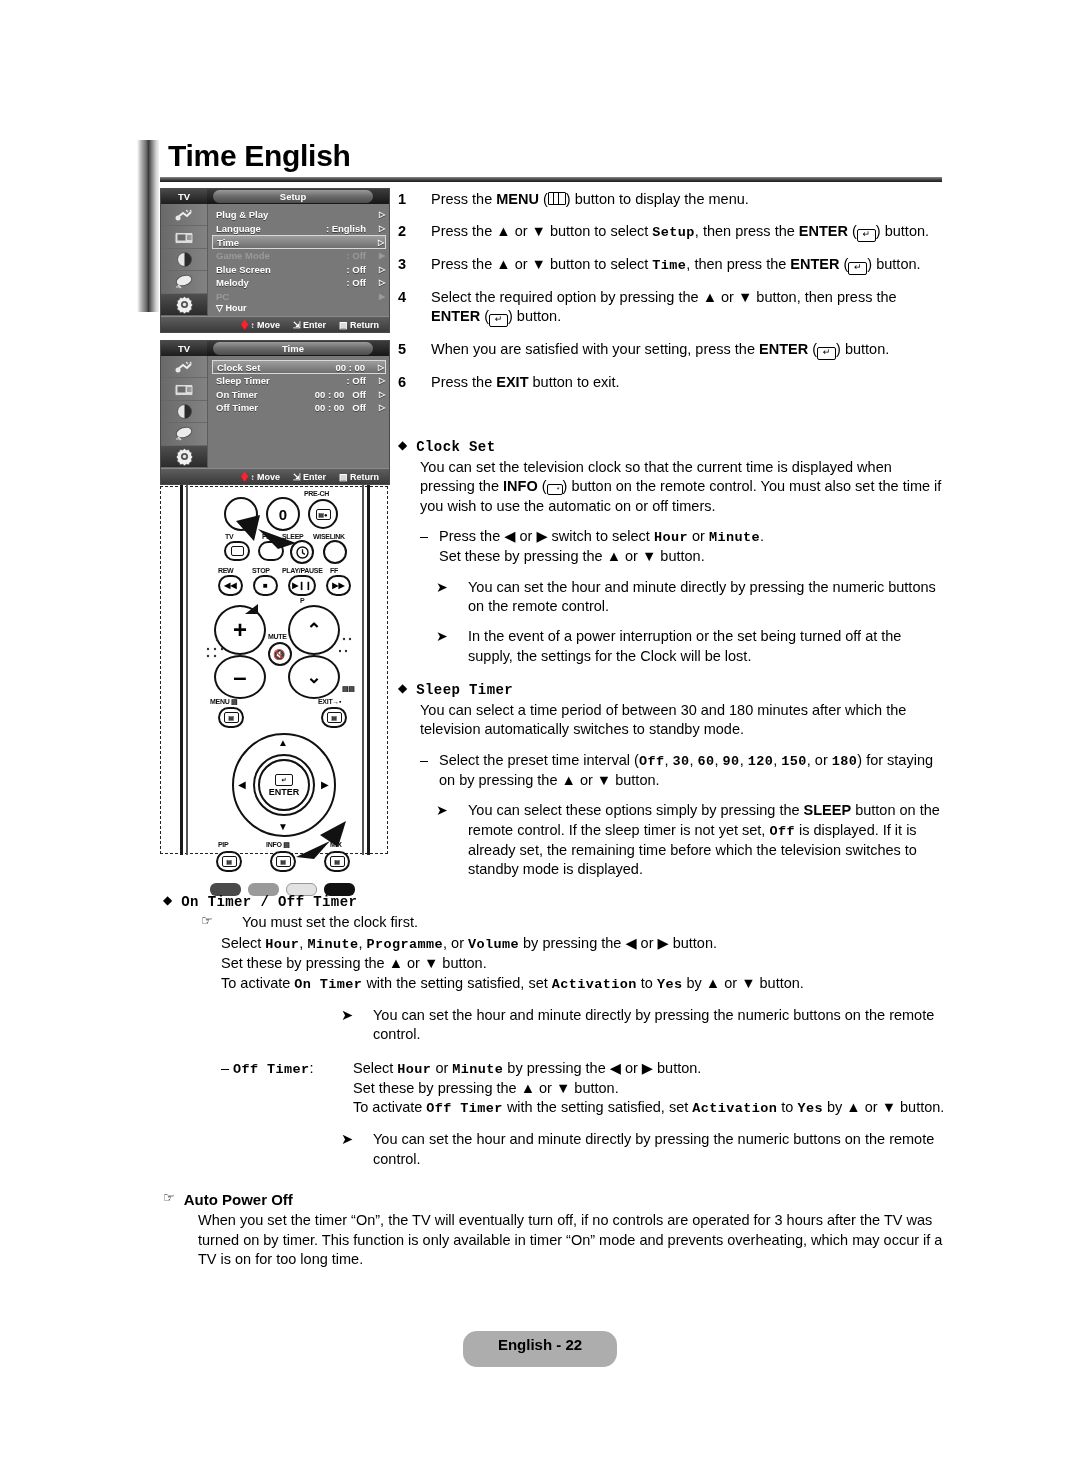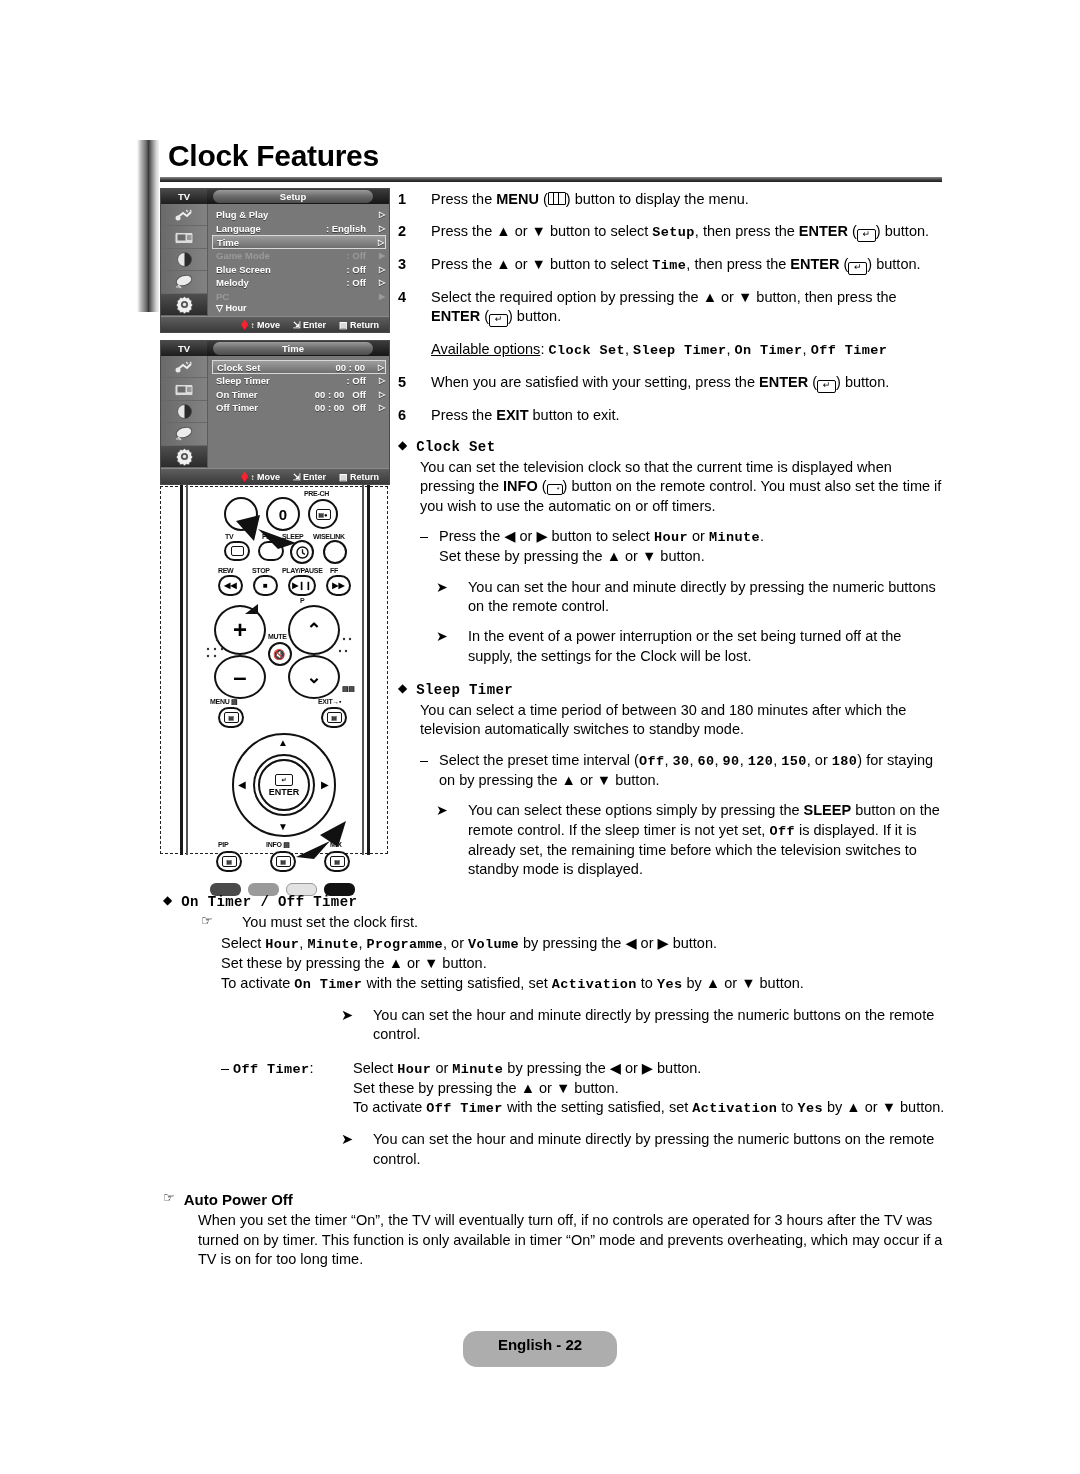--- a/index.html
+++ b/index.html
@@ -299,21 +299,21 @@
     font-weight: bold;
     text-align: center;
     line-height: 28px;
   }
 </style>
 </head>
 <body>
 
 <div class="margin-bar"></div>
 
-<div class="page-title">Clock Features</div>
+<div class="page-title">Time English</div>
 <div class="title-rule"></div>
 
 <div class="osd" style="left:160px; top:188px;">
   <div class="osd-header">
     <div class="osd-tv">TV</div>
     <div class="osd-title-pill">Setup</div>
   </div>
   <div class="osd-body">
     <div class="osd-iconcol">
       <div class="osd-ico">
@@ -609,23 +609,20 @@
     <div class="step-txt">Press the ▲ or ▼ button to select <span class="mono">Setup</span>, then press the <b>ENTER</b> (<span style="display:inline-block;width:17px;height:11px;border:1.4px solid #000;border-radius:2px;vertical-align:-1px;font-size:9px;line-height:9px;text-align:center;">↵</span>) button.</div>
   </div>
   <div class="step">
     <div class="step-num">3</div>
     <div class="step-txt">Press the ▲ or ▼ button to select <span class="mono">Time</span>, then press the <b>ENTER</b> (<span style="display:inline-block;width:17px;height:11px;border:1.4px solid #000;border-radius:2px;vertical-align:-1px;font-size:9px;line-height:9px;text-align:center;">↵</span>) button.</div>
   </div>
   <div class="step">
     <div class="step-num">4</div>
     <div class="step-txt">Select the required option by pressing the ▲ or ▼ button, then press the<br><b>ENTER</b> (<span style="display:inline-block;width:17px;height:11px;border:1.4px solid #000;border-radius:2px;vertical-align:-1px;font-size:9px;line-height:9px;text-align:center;">↵</span>) button.</div>
   </div>
-  <div class="avail">
-    <u>Available options</u><span>: </span><span class="mono">Clock Set</span>, <span class="mono">Sleep Timer</span>, <span class="mono">On Timer</span>, <span class="mono">Off Timer</span>
-  </div>
   <div class="step">
     <div class="step-num">5</div>
     <div class="step-txt">When you are satisfied with your setting, press the <b>ENTER</b> (<span style="display:inline-block;width:17px;height:11px;border:1.4px solid #000;border-radius:2px;vertical-align:-1px;font-size:9px;line-height:9px;text-align:center;">↵</span>) button.</div>
   </div>
   <div class="step">
     <div class="step-num">6</div>
     <div class="step-txt">Press the <b>EXIT</b> button to exit.</div>
   </div>
 </div>
 
@@ -633,21 +630,21 @@
   <div class="sec-head">
     <span class="dia">◆</span>
     <span class="mono" style="font-size:14px;">Clock Set</span>
   </div>
   <div class="sec-body">
     <span>You can set the television clock so that the current time is displayed when pressing the </span><b>INFO</b><span> (<span style="display:inline-block;width:16px;height:11px;border:1.4px solid #000;border-radius:2px;vertical-align:-1px;font-size:7px;line-height:9px;text-align:right;padding-right:2px;box-sizing:border-box;">*</span>) button on the remote control. You must also set the time if you wish to use the automatic on or off timers.</span>
   </div>
   <div class="sub">
     <span class="dash">–</span>
     <span>
-      <span>Press the ◀ or ▶ button to select </span><span class="mono">Hour</span><span> or </span><span class="mono">Minute</span><span>.</span><br>
+      <span>Press the ◀ or ▶ switch to select </span><span class="mono">Hour</span><span> or </span><span class="mono">Minute</span><span>.</span><br>
       <span>Set these by pressing the ▲ or ▼ button.</span>
     </span>
   </div>
   <div class="note">
     <span class="gt">➤</span>
     <span>You can set the hour and minute directly by pressing the numeric buttons on the remote control.</span>
   </div>
   <div class="note">
     <span class="gt">➤</span>
     <span>In the event of a power interruption or the set being turned off at the supply, the settings for the Clock will be lost.</span>

